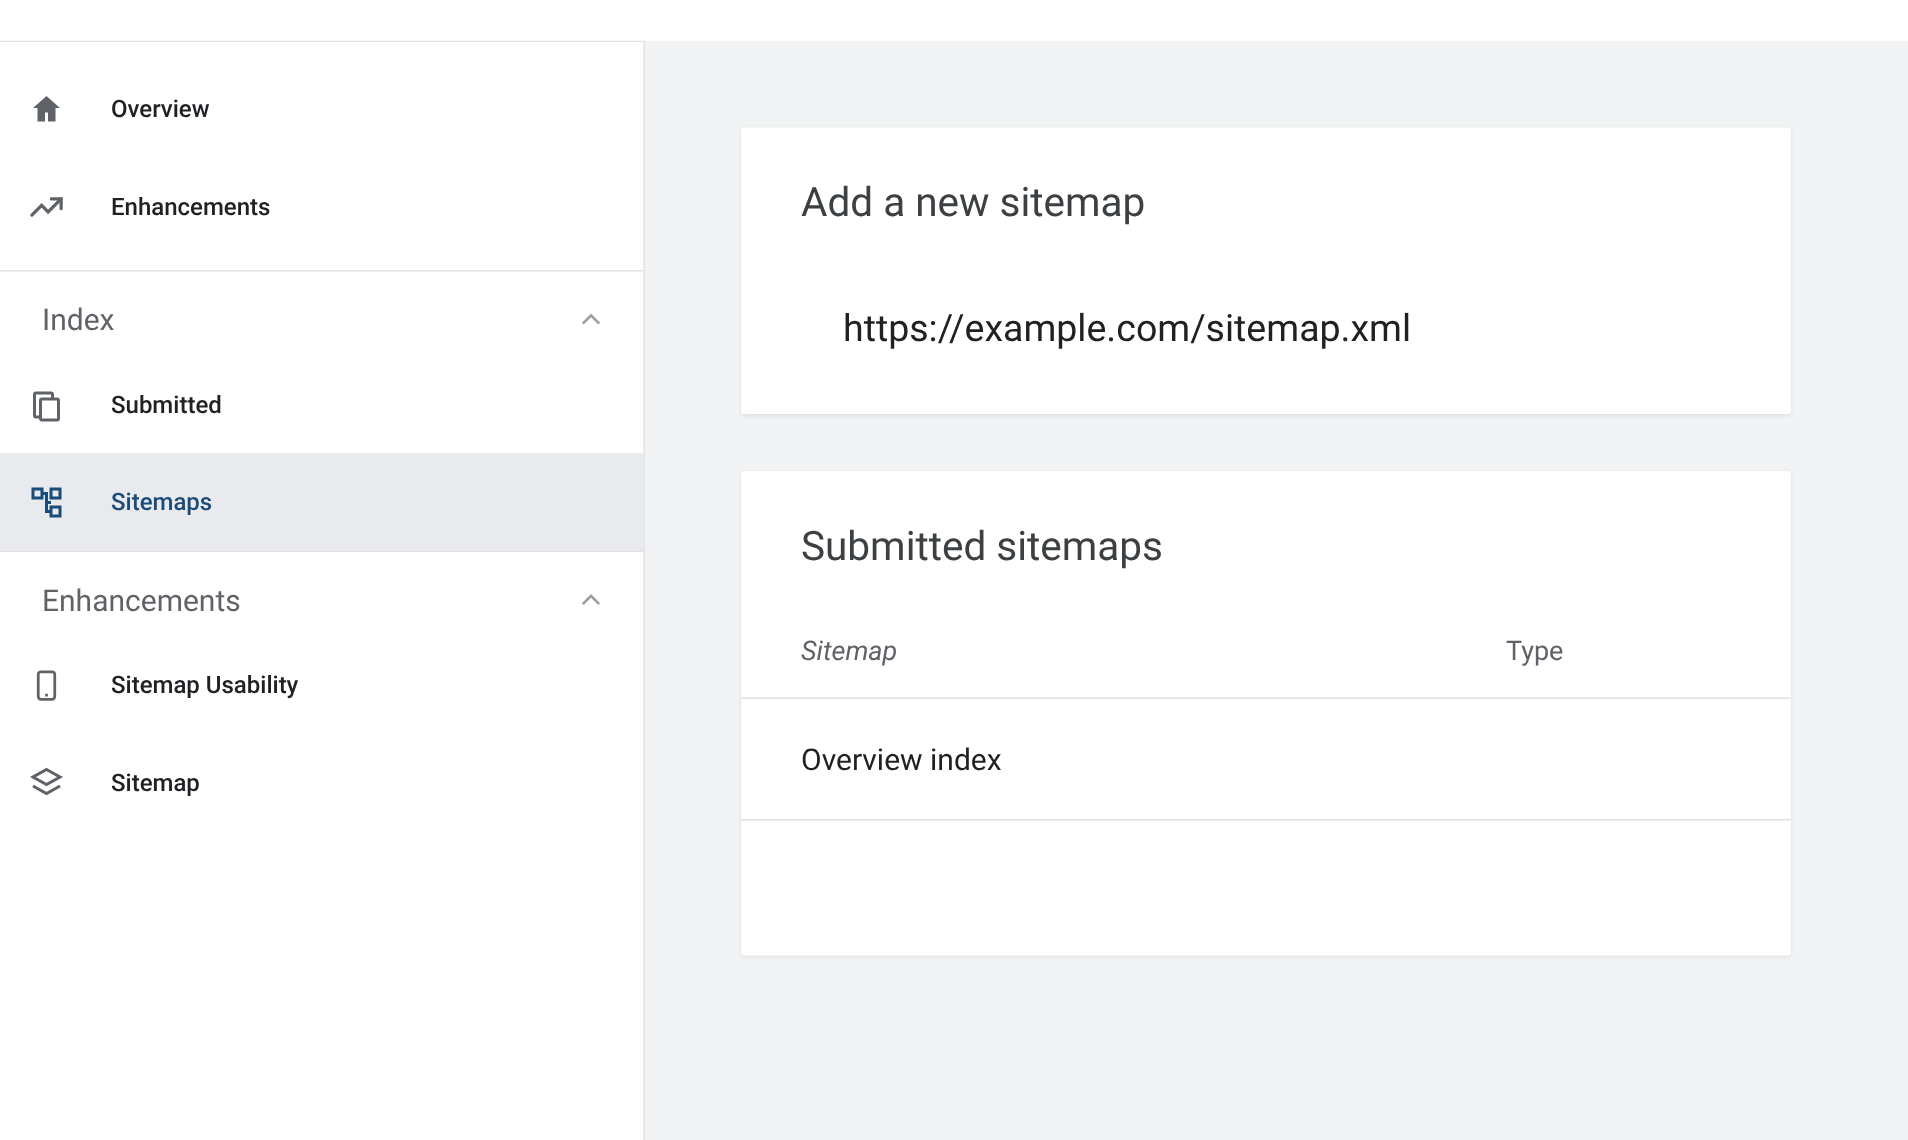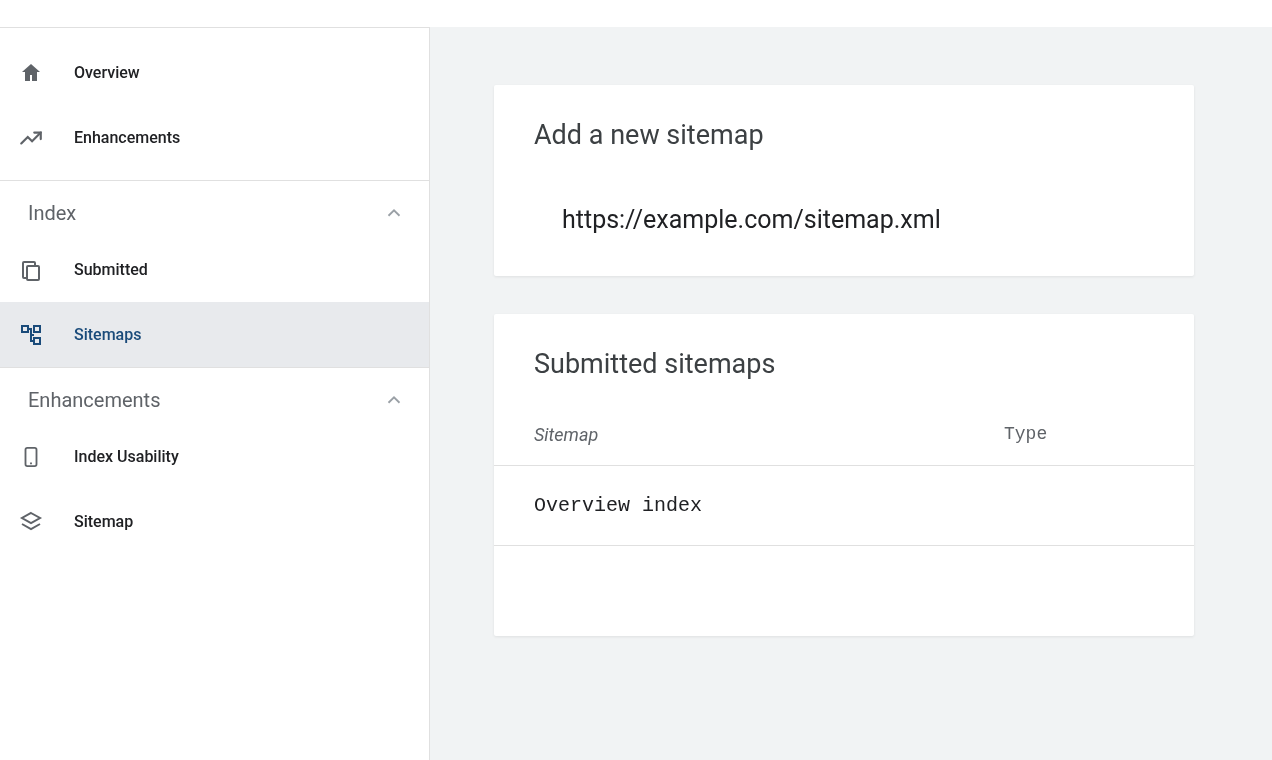--- a/index.html
+++ b/index.html
@@ -96,21 +96,21 @@
       color:#202124;
     }
     .table-head{
       display:flex;
       padding:44px 40px 20px 40px;
       border-bottom:1px solid #e0e0e0;
       color:#5f6368;
       font-size:18px;
     }
     .col-sitemap{ flex:0 0 470px;font-style:italic; }
-    .col-type{ flex:1;font-family:Liberation Mono, monospace; }
+    .col-type{ flex:1; }
     .table-row{
       display:flex;
       align-items:center;
       padding:28px 40px;
       border-bottom:1px solid #e0e0e0;
       font-size:20px;
       color:#202124;
     }
     .table-row .col-sitemap{}
     .empty-row{ height:90px; }
@@ -182,21 +182,21 @@
           </svg>
       </span>
     </div>
     <div class="nav-item">
       <span class="icon">
         <svg width="22" height="24" viewBox="0 0 24 24" fill="none" stroke="currentColor" stroke-width="2">
             <rect x="6" y="2" width="12" height="20" rx="2"></rect>
             <line x1="11" y1="19" x2="13" y2="19"></line>
           </svg>
       </span>
-      <span>Index Usability</span>
+      <span>Sitemap Usability</span>
     </div>
     <div class="nav-item">
       <span class="icon">
         <svg width="24" height="24" viewBox="0 0 24 24" fill="none" stroke="currentColor" stroke-width="2">
             <polygon points="12 3 21 8 12 13 3 8 12 3"></polygon>
             <polyline points="3 14 12 19 21 14"></polyline>
           </svg>
       </span>
       <span>Sitemap</span>
     </div>

